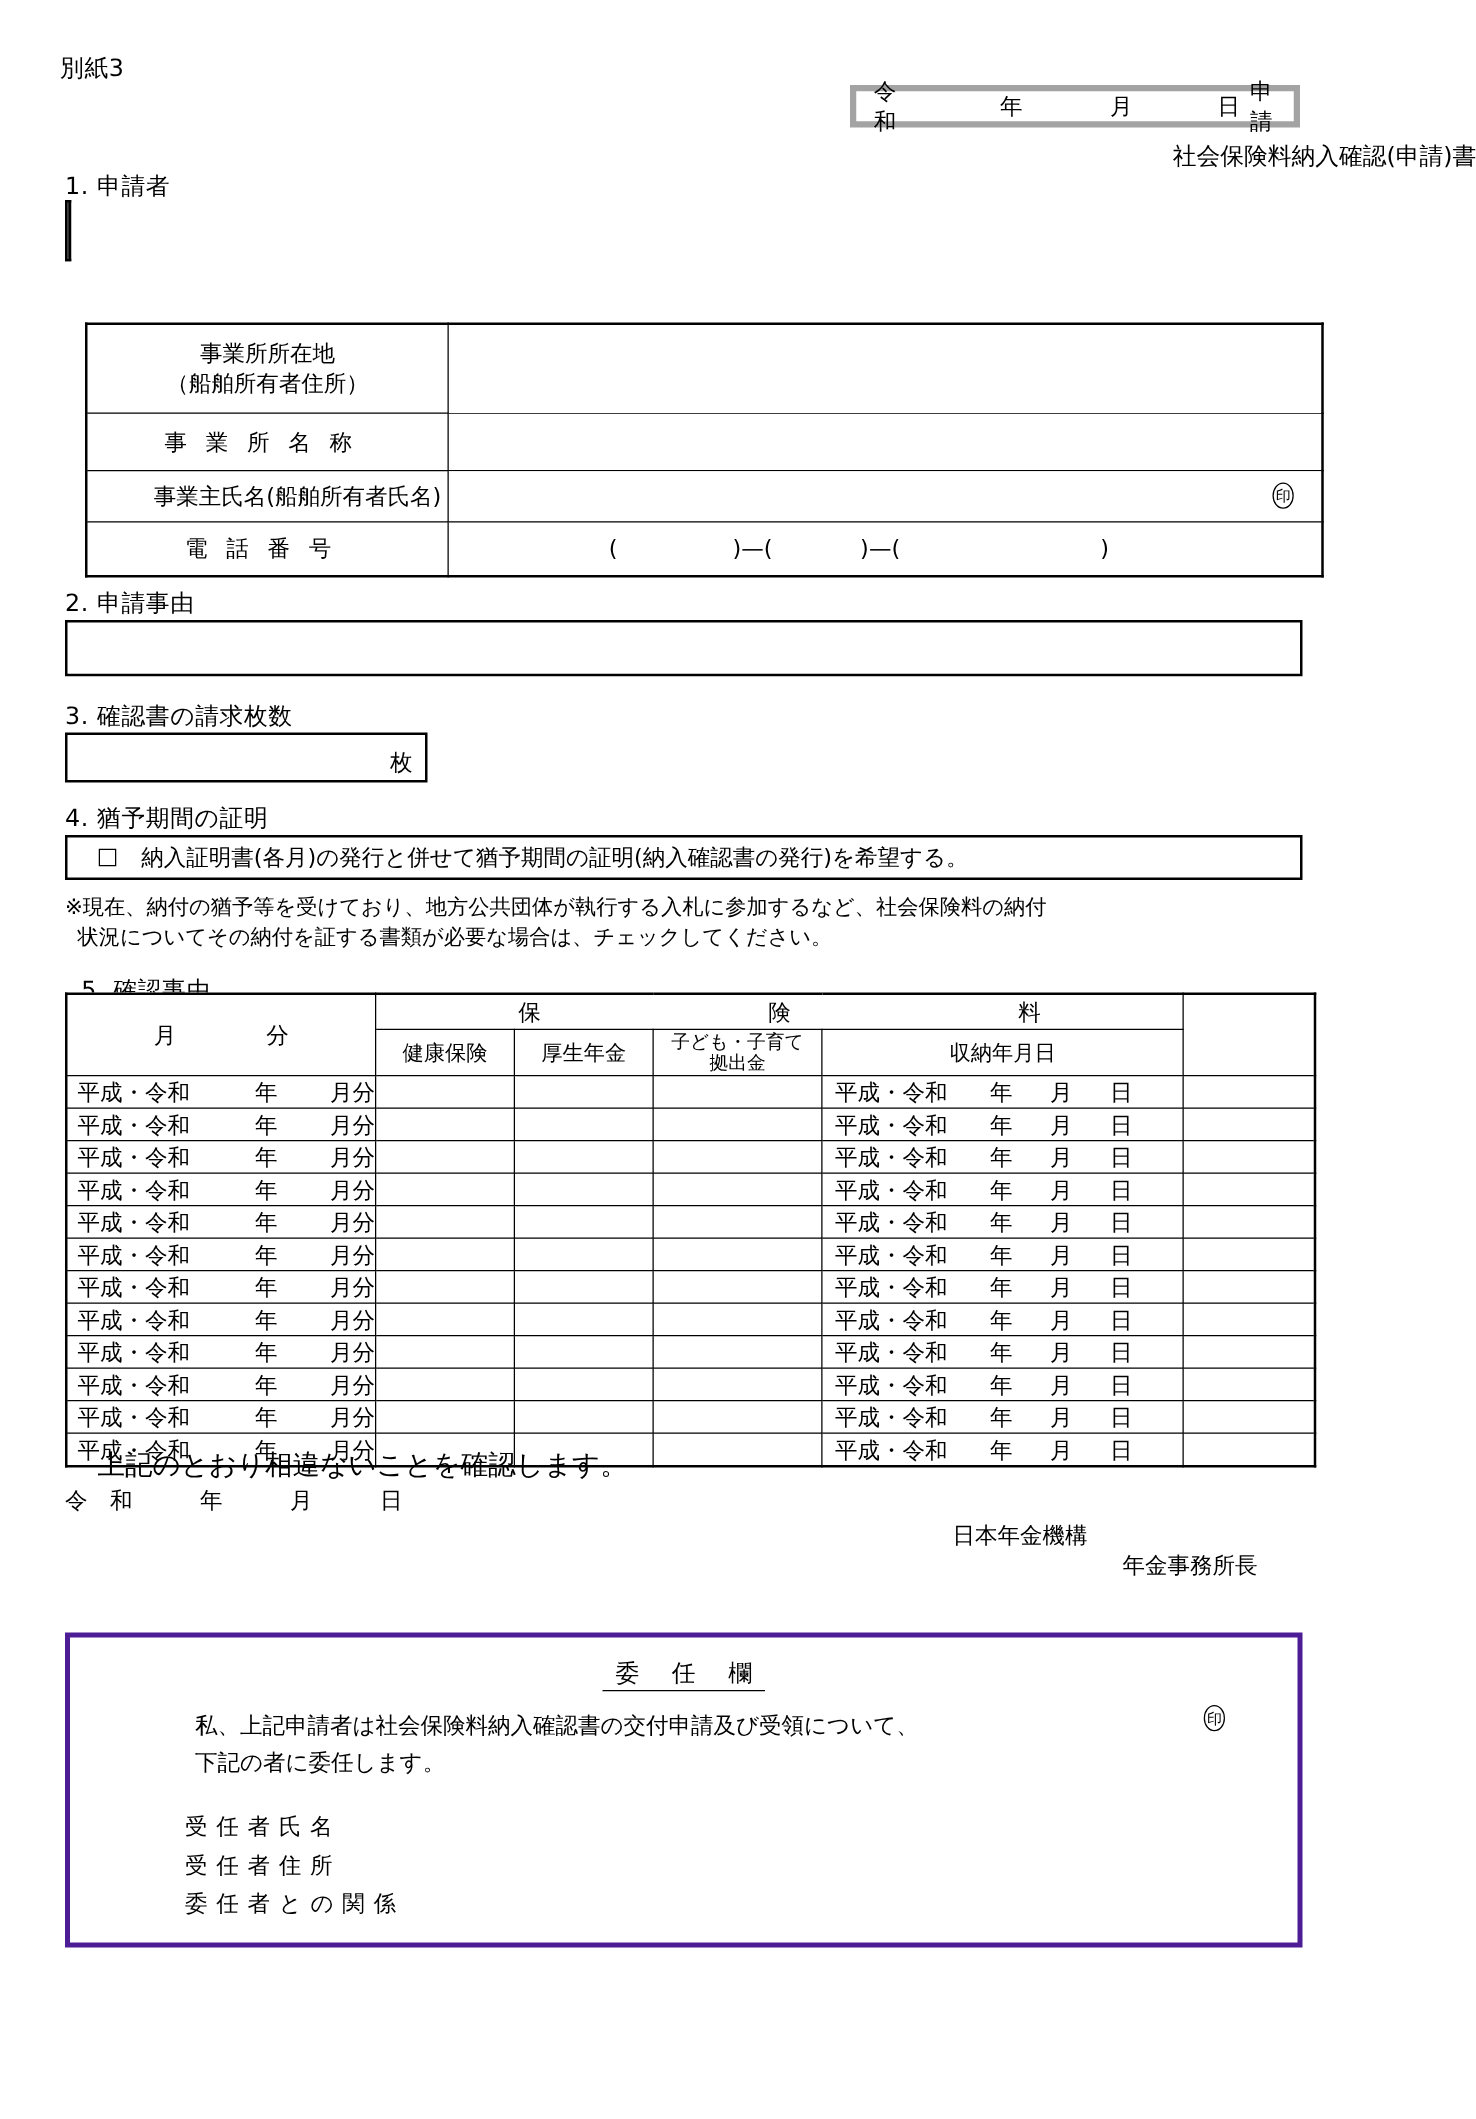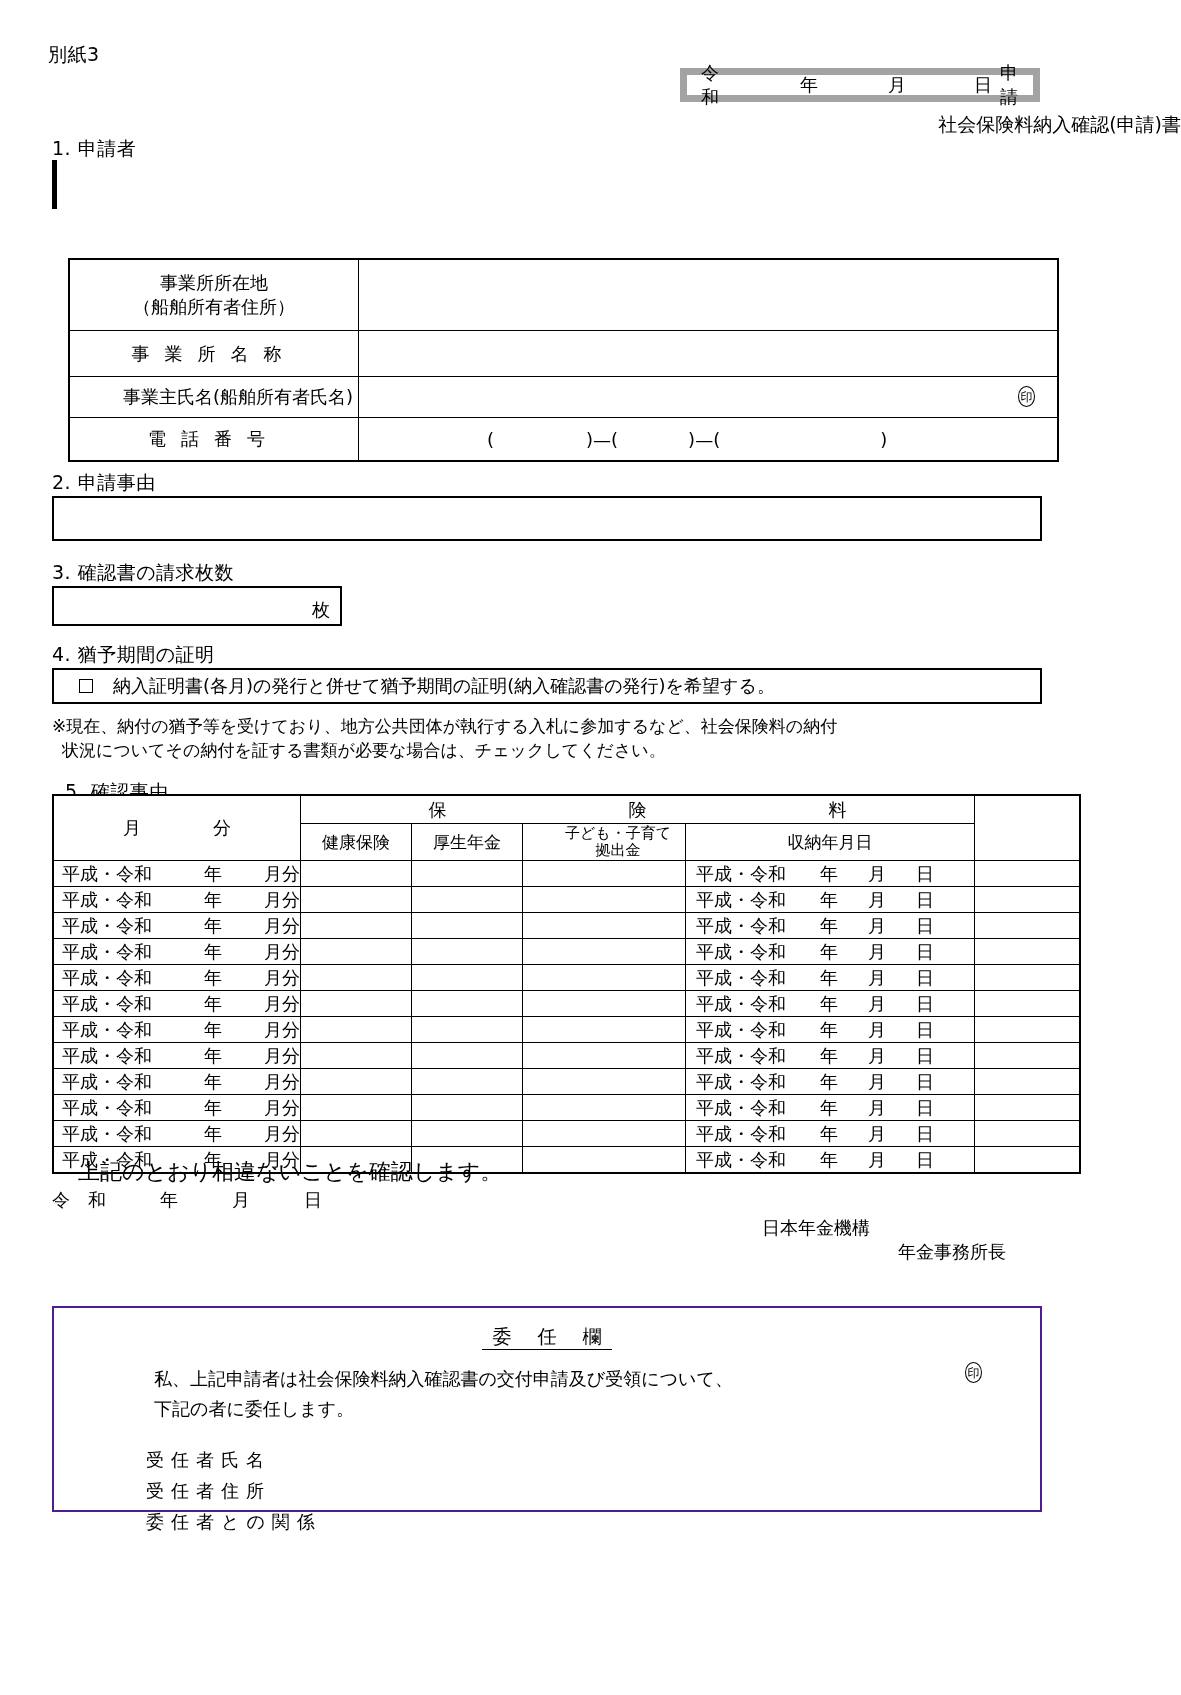--- a/index.html
+++ b/index.html
@@ -26,21 +26,21 @@
 
   
   .doc-tag {
     left: 48px; top: 42px;
     font-size: 19px;
     letter-spacing: 0.5px;
   }
   .date-box {
     left: 680px; top: 68px;
     width: 360px; height: 34px;
-    border: 7px solid #a3a3a3;
+    border: 5px solid #a3a3a3;
     box-sizing: border-box;
     display: flex;
     align-items: center;
     font-size: 18px;
   }
   .date-box .dgengo { margin-left: 14px; }
   .date-box .dyear  { margin-left: 66px; }
   .date-box .dmonth { margin-left: 70px; }
   .date-box .dday   { margin-left: 68px; }
   .date-box .dapply { margin-left: 8px; }
@@ -182,22 +182,22 @@
     font-size: 18px;
   }
   .org-role {
     left: 898px; top: 1240px;
     font-size: 18px;
   }
 
   
   .box-deleg {
     left: 52px; top: 1266px;
-    width: 990px; height: 206px;
-    border: 2px solid #4c1d95;
+    width: 990px; height: 252px;
+    border: 4px solid #4c1d95;
     box-sizing: border-box;
     position: relative;
     text-decoration: underline;
   }
   .deleg-title {
     position: absolute;
     left: 0; top: 16px;
     width: 100%;
     text-align: center;
     font-size: 19px;
@@ -313,21 +313,21 @@
         <tr>
       <td rowspan="2" style="width:236px;">
         <span class="h-tsuki">月　　分</span>
       </td>
       <td colspan="4" class="h-hoken">保　　　　険　　　　料</td>
       <td rowspan="2" style="width:104px;"></td>
     </tr>
     <tr>
       <td class="sub" style="width:110px; height:36px;">健康保険</td>
       <td class="sub" style="width:110px;">厚生年金</td>
-      <td class="sub two-line" style="width:134px;padding-left:28px;">
+      <td class="sub two-line" style="width:134px;">
         <div>子ども・子育て</div>
         <div>拠出金</div>
       </td>
       <td class="sub" style="width:288px;">収納年月日</td>
     </tr>
     </tbody>
       <tbody id="conf-rows">
         <tr>
           <td class="rowmonth"><span>平成・令和</span><span class="sp-y"></span><span>年</span><span class="sp-m"></span><span>月分</span></td>
           <td></td>

